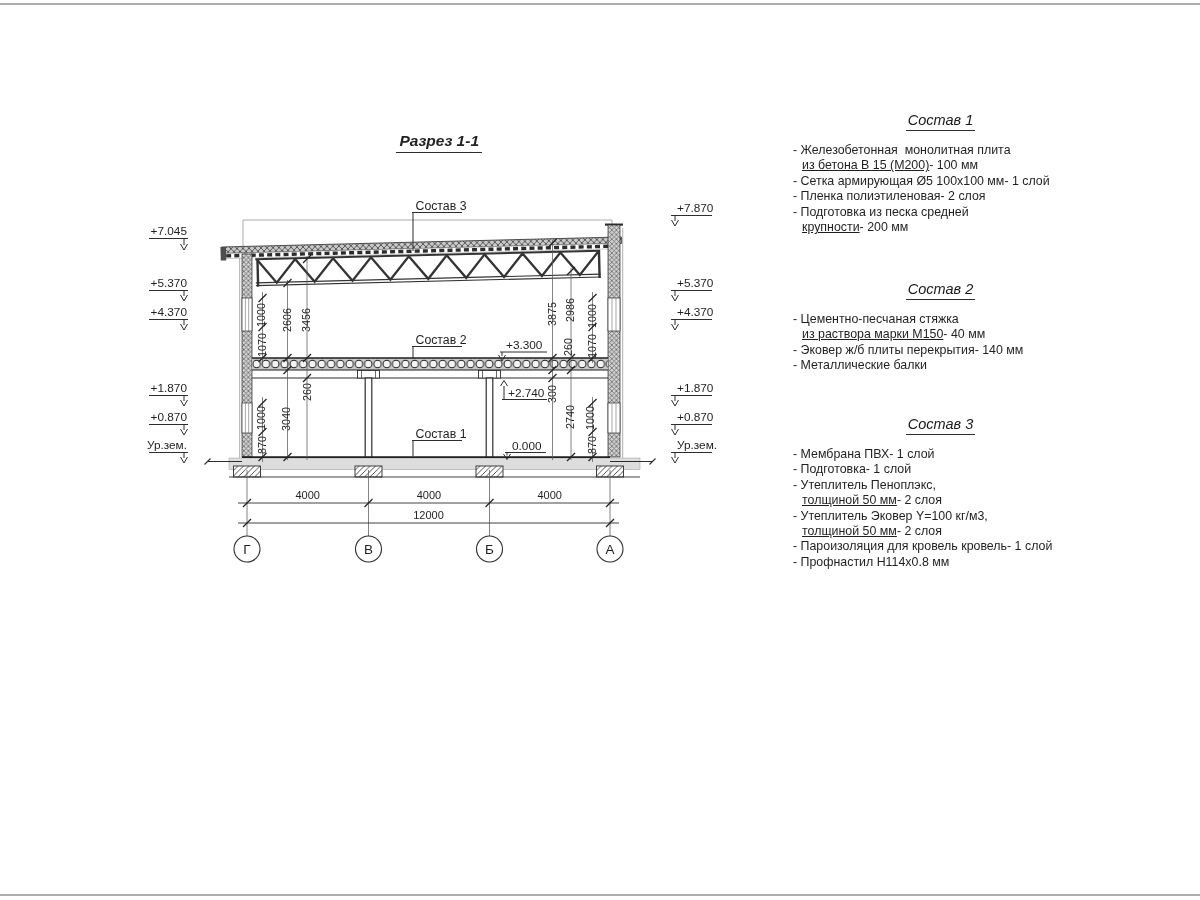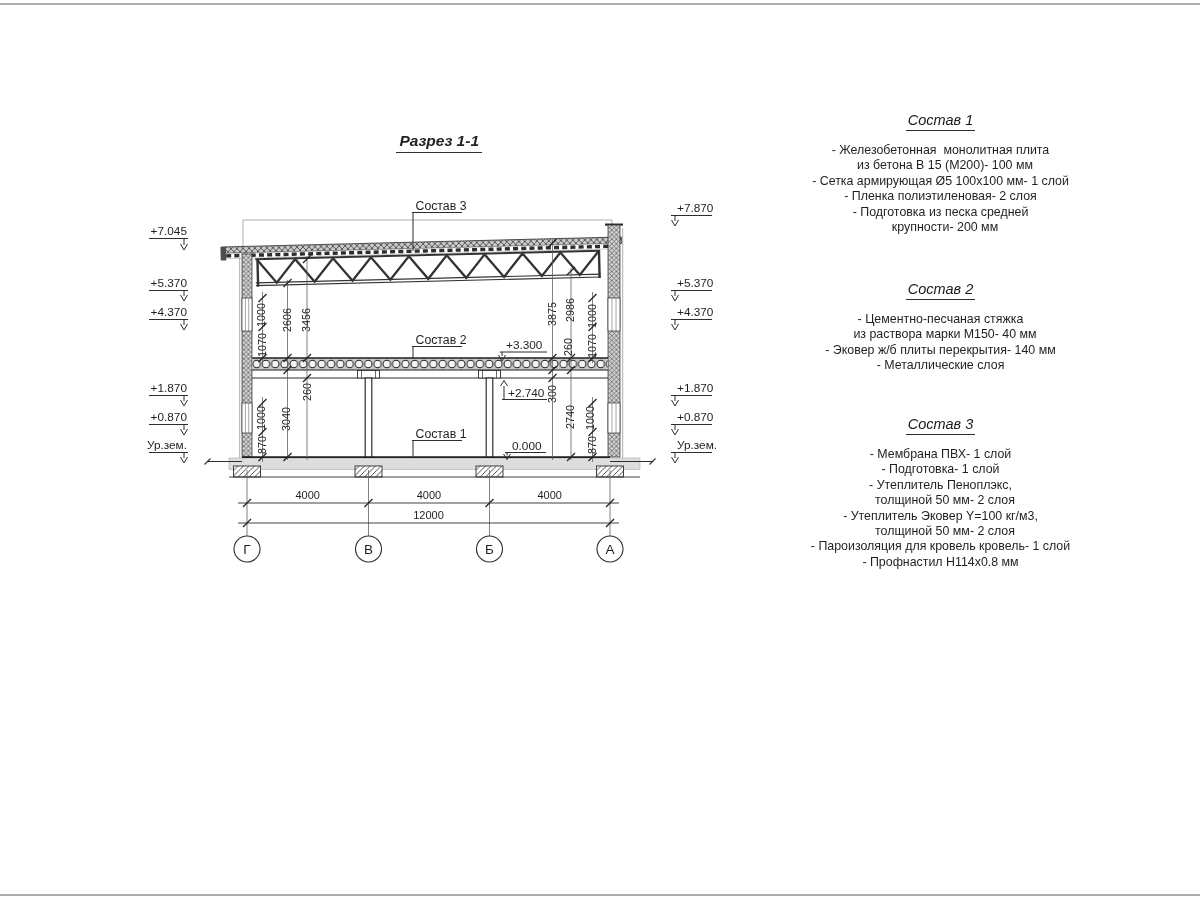--- a/index.html
+++ b/index.html
@@ -15,23 +15,23 @@
   .vd{font-size:10.8px;text-anchor:middle;}
   .hd{font-size:11px;text-anchor:middle;}
   .ev{font-size:11.8px;}
   .lb{font-size:12.3px;}
   .gr{font-size:13.5px;text-anchor:middle;}
   .title{position:absolute;left:384px;top:132px;width:98px;text-align:right;font-style:italic;font-size:15.5px;font-weight:bold;color:#222;}
   .title-text{display:inline-block;border-bottom:1.3px solid #2d2d2d;padding:0 3px 2px 3px;}
   .comp{position:absolute;left:793px;width:295px;}
   .chead{text-align:center;font-style:italic;font-size:14.5px;margin-bottom:12px;color:#1a1a1a;}
   .chead-text{display:inline-block;border-bottom:1px solid #2d2d2d;padding:0 2px 2px 2px;}
-  .crow{display:flex;justify-content:center;font-size:12.4px;line-height:15.4px;}
+  .crow{display:flex;justify-content:flex-start;font-size:12.4px;line-height:15.4px;}
   .crow span{white-space:pre;}
-  .crow.ind .c-left{padding-left:9px;}
+  .crow.ind .c-left{padding-left:9px;text-decoration:underline;}
   #comp1{top:112px;}
   #comp2{top:281px;}
   #comp3{top:416px;}
 </style>
 </head>
 <body>
 
 <div class="edge edge-top"></div>
 <div class="edge edge-bottom"></div>
 
@@ -323,21 +323,21 @@
     </div>
   <div class="crow ind">
       <span class="c-left">из раствора марки М150</span>
       <span class="c-right">- 40 мм</span>
     </div>
   <div class="crow">
       <span class="c-left">- Эковер ж/б плиты перекрытия</span>
       <span class="c-right">- 140 мм</span>
     </div>
   <div class="crow">
-      <span class="c-left">- Металлические слоя</span>
+      <span class="c-left">- Металлические балки</span>
       <span class="c-right"></span>
     </div>
 </div>
 
 <div class="comp" id="comp3">
   <div class="chead"><span class="chead-text">Состав 3</span></div>
   <div class="crow">
       <span class="c-left">- Мембрана ПВХ</span>
       <span class="c-right">- 1 слой</span>
     </div>

